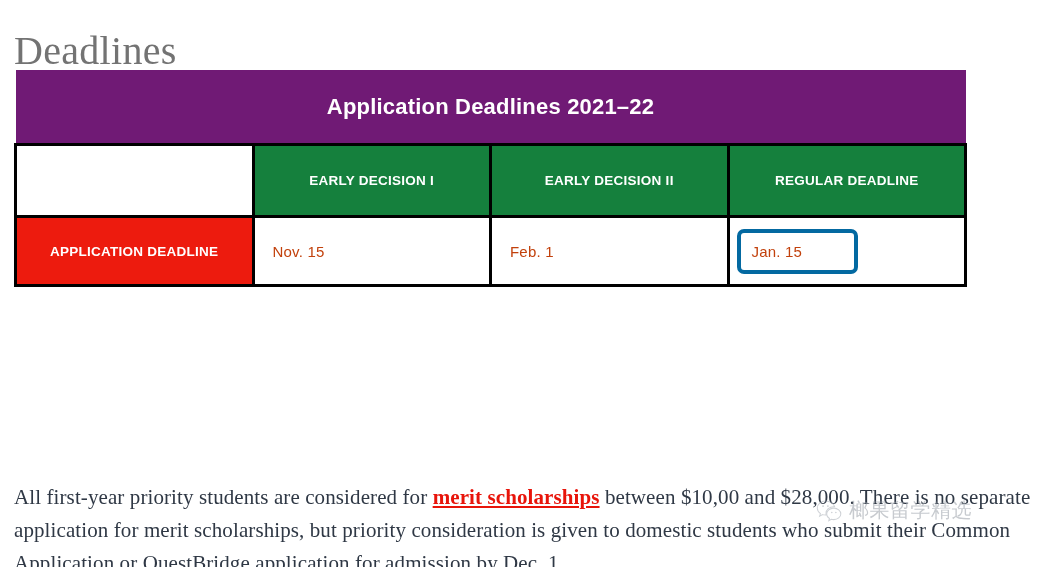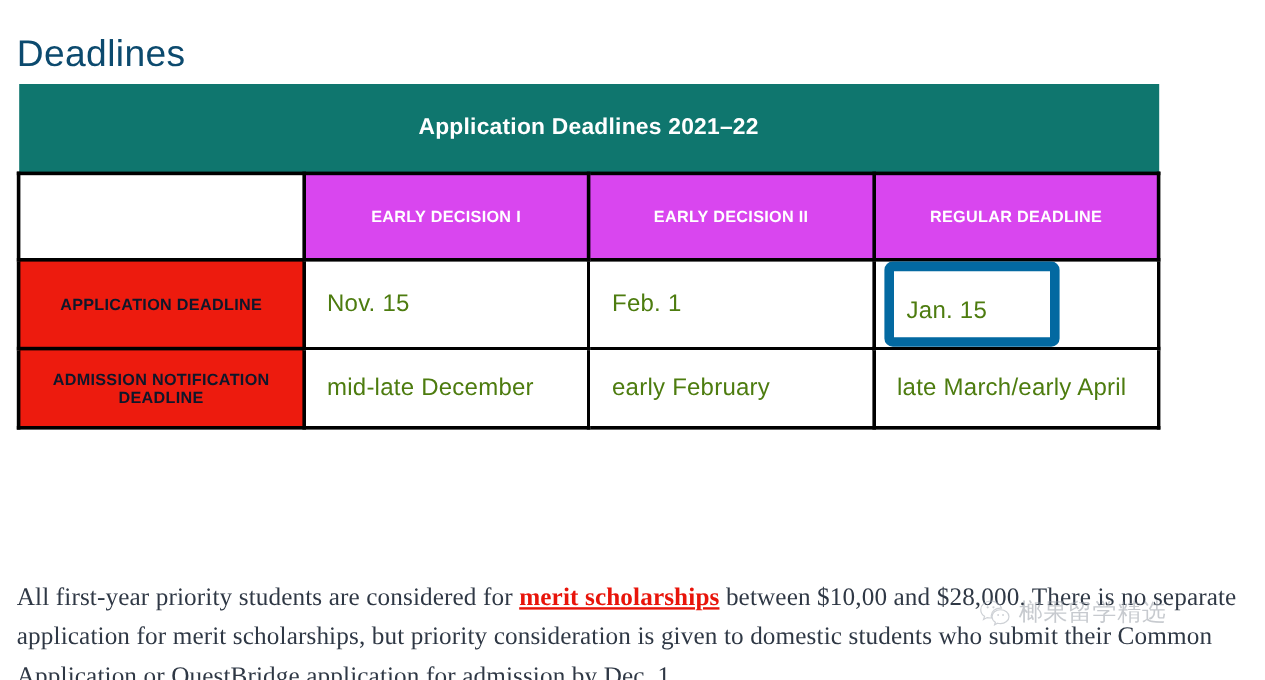--- a/index.html
+++ b/index.html
@@ -19,109 +19,109 @@
     position: relative;
     width: 1054px;
     height: 567px;
   }
 
   
   .page-title {
     position: absolute;
     left: 14px;
     top: 2px;
-    font-family: Liberation Sans, sans-serif;
-    font-size: 31px;
+    font-family: Liberation Serif, serif;
+    font-size: 40px;
     font-weight: 400;
     letter-spacing: 0.3px;
-    color: #0c4a6e;
+    color: #737373;
     line-height: 44px;
     white-space: nowrap;
   }
 
   
   .deadline-table {
     position: absolute;
     left: 14px;
     top: 70px;
     width: 953px;
     border-collapse: collapse;
     table-layout: fixed;
   }
   .deadline-table td, .deadline-table th {
     padding: 0;
     margin: 0;
   }
 
   .caption-bar {
-    background: #0f766e;
+    background: #701a75;
     height: 73px;
     text-align: center;
     vertical-align: middle;
     color: #ffffff;
-    font-size: 19px;
+    font-size: 22px;
     font-weight: bold;
     letter-spacing: 0.2px;
     font-family: "Liberation Sans", sans-serif;
   }
 
   .hdr-blank {
     background: #ffffff;
     border: 3px solid #000000;
     width: 348px;
   }
   .hdr-red {
-    background: #d946ef;
+    background: #15803d;
     border: 3px solid #000000;
     color: #ffffff;
     text-align: center;
     vertical-align: middle;
     font-size: 13.5px;
     font-weight: bold;
     letter-spacing: 0.25px;
     height: 69px;
     font-family: "Liberation Sans", sans-serif;
   }
 
   .row-label {
     background: #ED1B0E;
     border: 3px solid #000000;
-    color: #0f172a;
+    color: #ffffff;
     text-align: center;
     vertical-align: middle;
     font-size: 13.5px;
     font-weight: bold;
     letter-spacing: 0.25px;
     font-family: "Liberation Sans", sans-serif;
   }
 
   .data-cell {
     background: #ffffff;
     border: 3px solid #000000;
-    color: #4d7c0f;
-    font-size: 20px;
+    color: #c2410c;
+    font-size: 15px;
     font-family: "Liberation Sans", sans-serif;
     font-weight: 300;
     letter-spacing: 0.2px;
     vertical-align: middle;
     padding-left: 18px !important;
     position: relative;
   }
 
   .r1 { height: 69px; }
   .r2 { height: 66px; }
   .r3 { height: 68px; }
 
   .cell-inner { display: inline-block; }
 
   
   .data-cell.highlighted .cell-inner {
-    border: 8px solid #0369a1;
+    border: 4px solid #0369a1;
     border-radius: 7px;
-    padding: 22px 52px 10px 11px;
+    padding: 10px 52px 10px 11px;
     margin-left: -11px;
     box-sizing: border-box;
   }
 
   
   .body-copy {
     position: absolute;
     left: 14px;
     top: 460px;
     width: 1028px;
@@ -190,32 +190,20 @@
           <span class="cell-inner">Nov. 15</span>
         </td>
         <td class="data-cell">
           <span class="cell-inner">Feb. 1</span>
         </td>
         <td class="data-cell highlighted">
           <span class="cell-inner">Jan. 15</span>
         </td>
       </tr>
 
-      <tr class="r2">
-        <td class="row-label">ADMISSION NOTIFICATION DEADLINE</td>
-        <td class="data-cell">
-          <span class="cell-inner">mid-late December</span>
-        </td>
-        <td class="data-cell">
-          <span class="cell-inner">early February</span>
-        </td>
-        <td class="data-cell">
-          <span class="cell-inner">late March/early April</span>
-        </td>
-      </tr>
 
     </tbody>
   </table>
 
   <p class="body-copy"><span>All first-year priority students are considered for </span><a class="merit-link" href="#">merit scholarships</a><span> between $10,00 and $28,000. There is no separate application for merit scholarships, but priority consideration is given to domestic students who submit their Common Application or QuestBridge application for admission by Dec. 1.</span></p>
 
   <div class="watermark">
     <span class="wm-icon">
       <svg viewBox="0 0 28 28" width="26" height="26" aria-hidden="true">
         <path d="M10.2 3.2C5.3 3.2 1.4 6.6 1.4 10.8c0 2.4 1.3 4.6 3.4 6l-.9 2.8 3.2-1.7c1 .3 2 .4 3.1.4.3 0 .6 0 .9-.03-.2-.6-.3-1.2-.3-1.9 0-3.9 3.7-7 8.3-7 .3 0 .6 0 .9.04C19.2 5.9 15.1 3.2 10.2 3.2z" fill="none" stroke="#a7adb5" stroke-width="1.1"></path>

